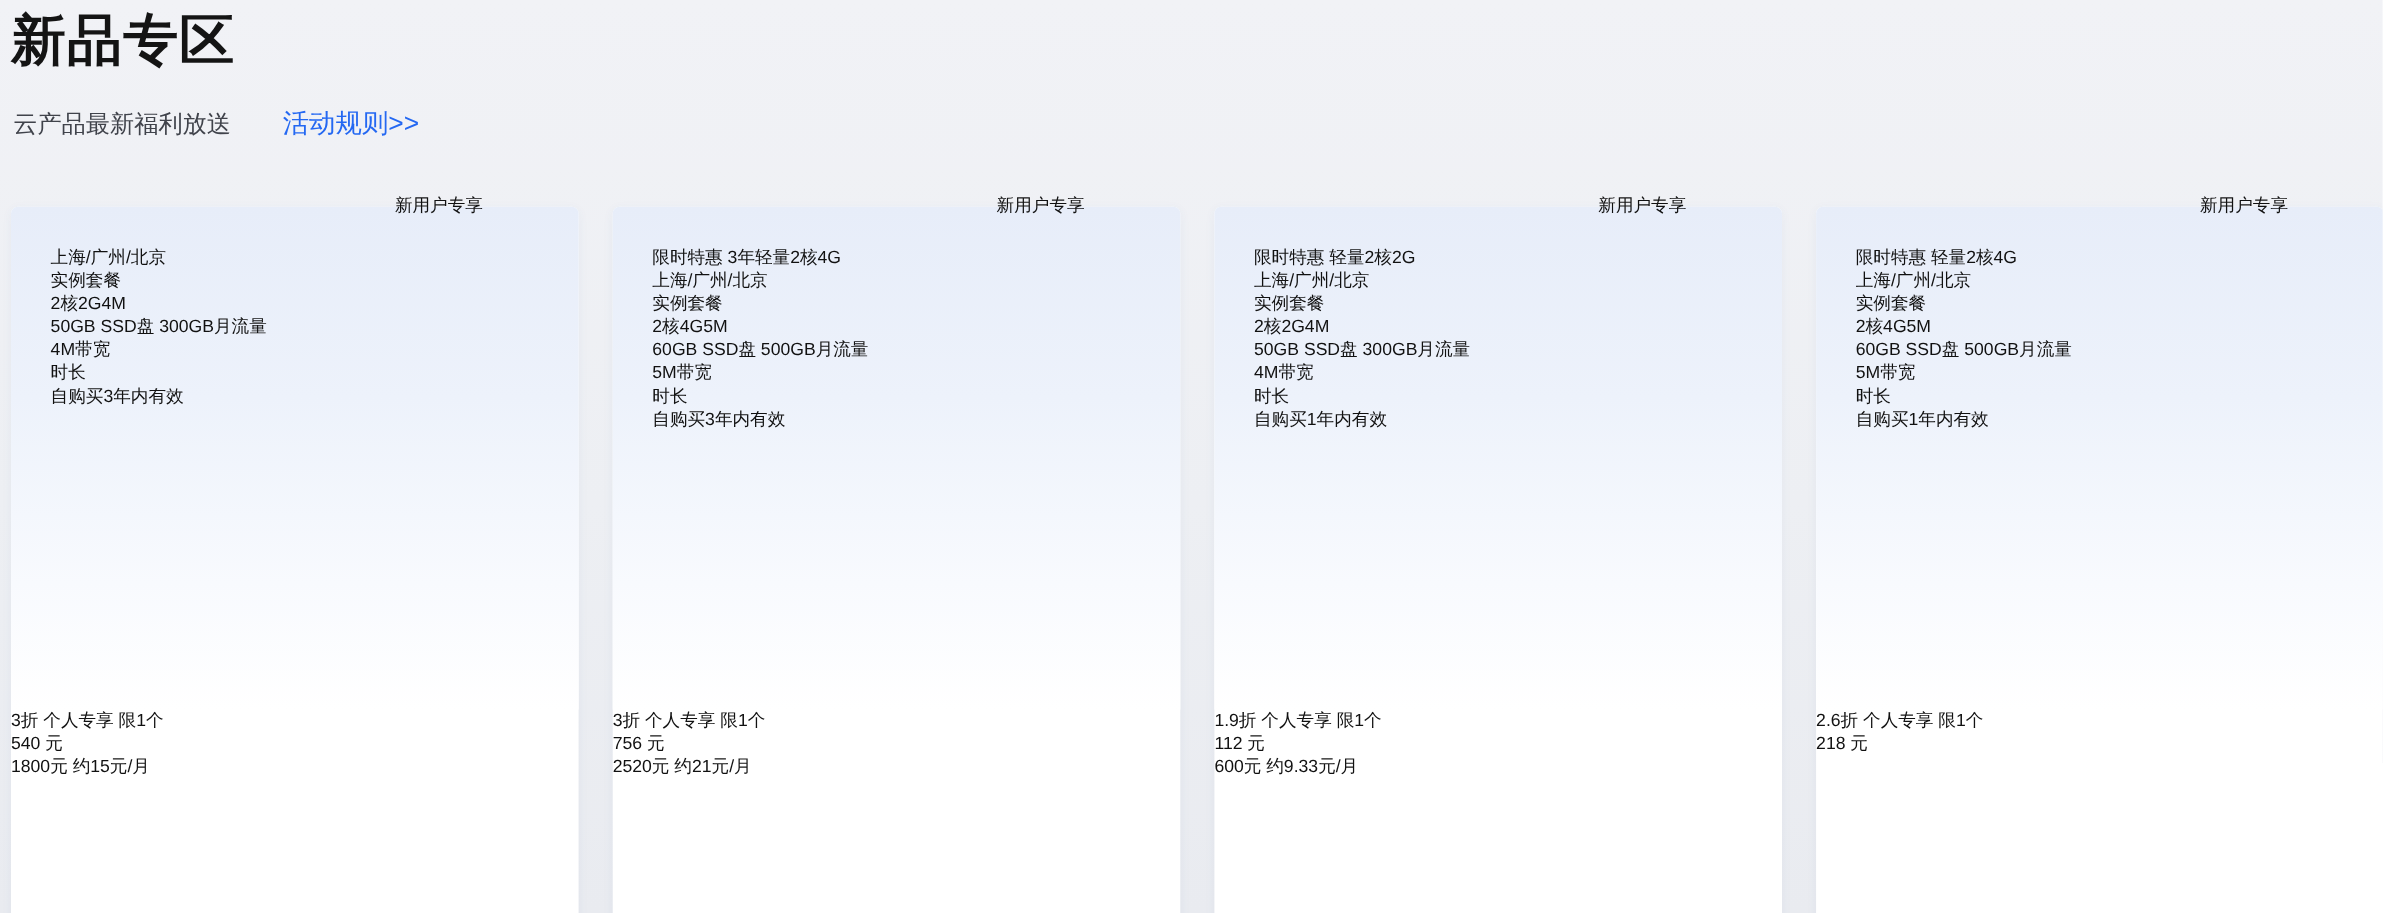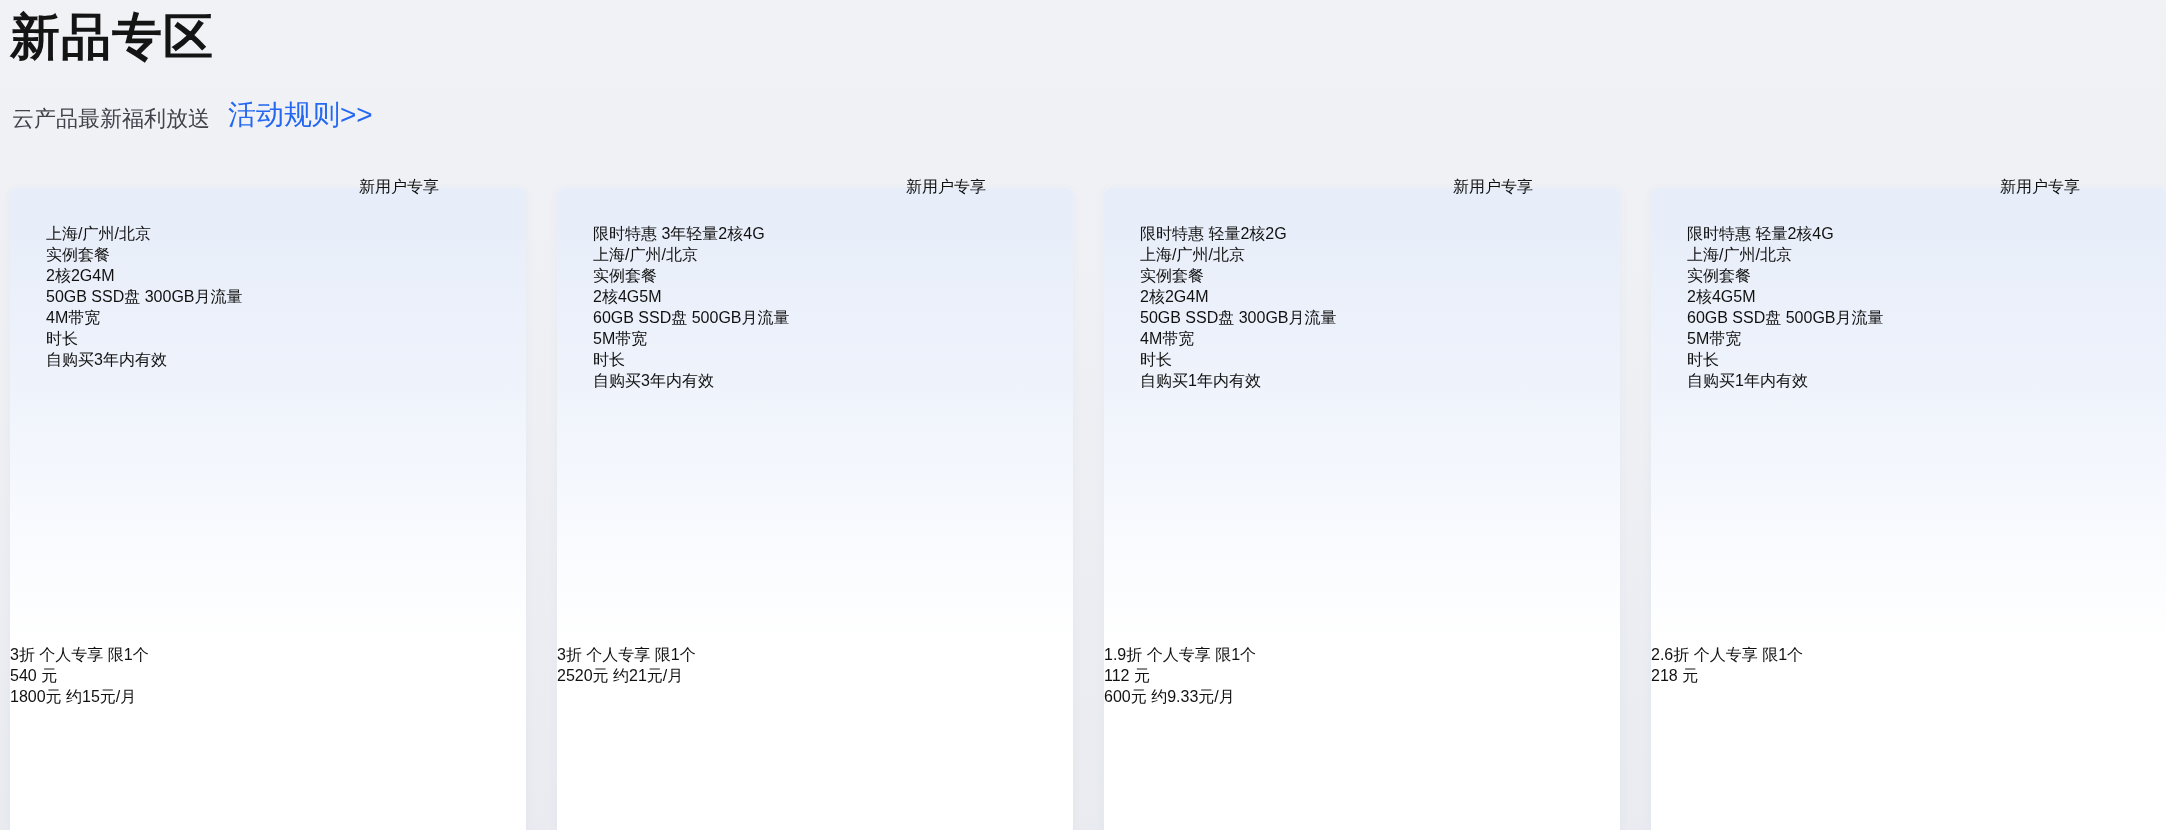--- a/index.html
+++ b/index.html
@@ -9,21 +9,21 @@
     background:linear-gradient(180deg,#f1f2f6 0%,#edeff3 55%,#e9ebf0 100%);
     position:relative;
     color:#111;
   }
   .page-title {
     position:absolute; top:4px; left:10px;
     font-size:50px; font-weight:700; color:#141414; letter-spacing:1px;
   }
   .sub-row { position:absolute; top:96px; left:12px; display:flex; align-items:flex-end; }
   .sub-text { font-size:22px; color:#40434b; }
-  .rules-link { font-size:28px; color:#2468f2; margin-left:18px; cursor:pointer; }
+  .rules-link { font-size:24px; color:#2468f2; margin-left:47px; cursor:pointer; }
 
   .cards {
     position:absolute; top:188px; left:10px;
     display:grid; grid-template-columns:repeat(4,516px); column-gap:31px;
   }
   .card {
     position:relative; height:700px; background:#ffffff;
     border-radius:6px; box-shadow:0 2px 10px rgba(60,90,150,0.05);
   }
   .card-top {
@@ -139,20 +139,24 @@
         <div class="spec-label">时长</div>
         <div class="spec-value">自购买3年内有效</div>
       </div>
     </div>
     <div class="card-bottom">
       <div class="badge-row">
         <span class="disc-badge">3折</span>
         <span class="pill-badge">个人专享</span>
         <span class="pill-badge">限1个</span>
       </div>
+      <div class="price-row">
+        <span class="price-num">756</span>
+        <span class="price-unit">元</span>
+      </div>
       <div class="orig-row">
         <span class="orig-price">2520元</span>
         <span class="monthly">约21元/月</span>
       </div>
       <div class="btn-stub"></div>
     </div>
   </div>
 
   <div class="card">
     <div class="ribbon">新用户专享</div>

